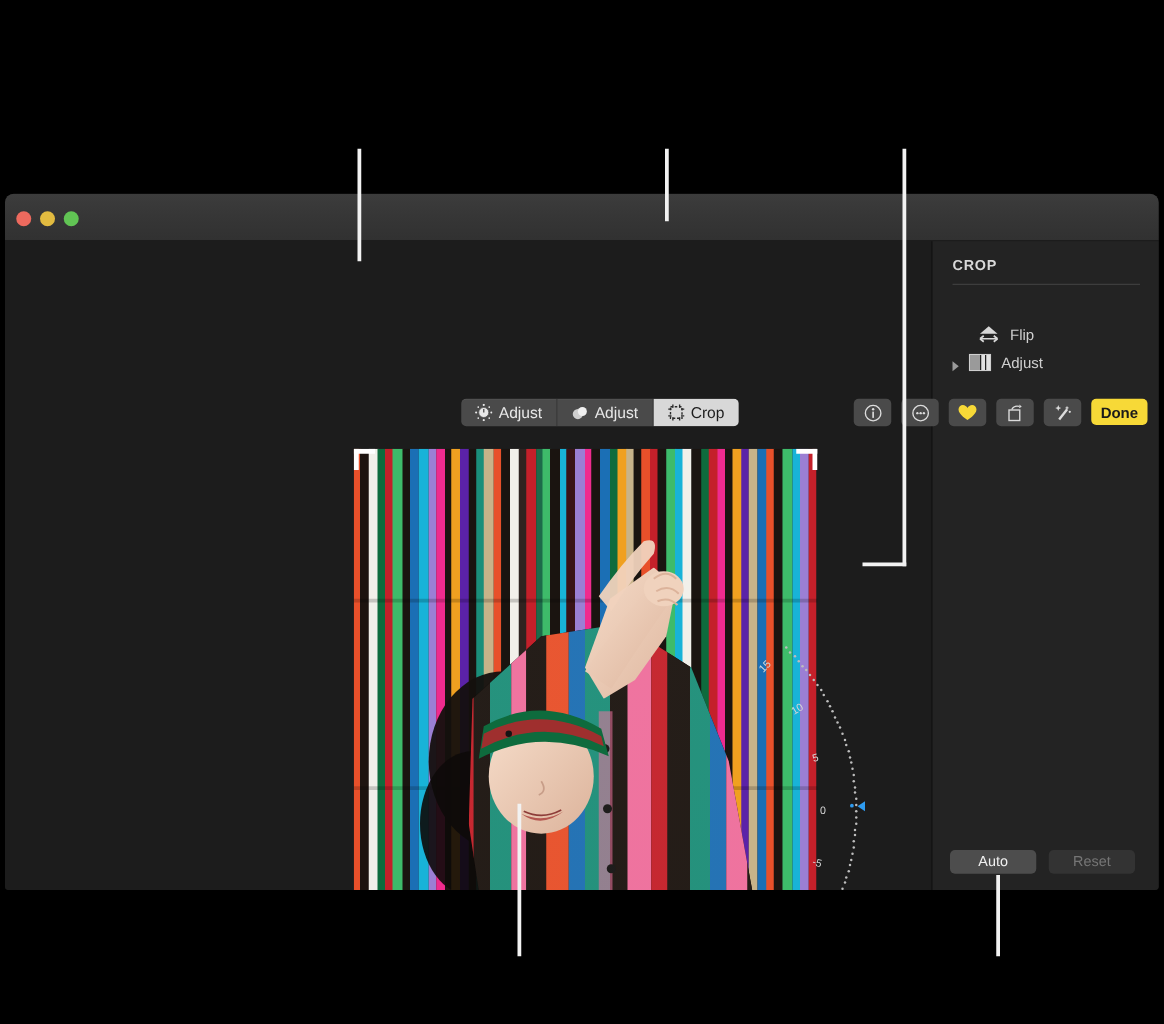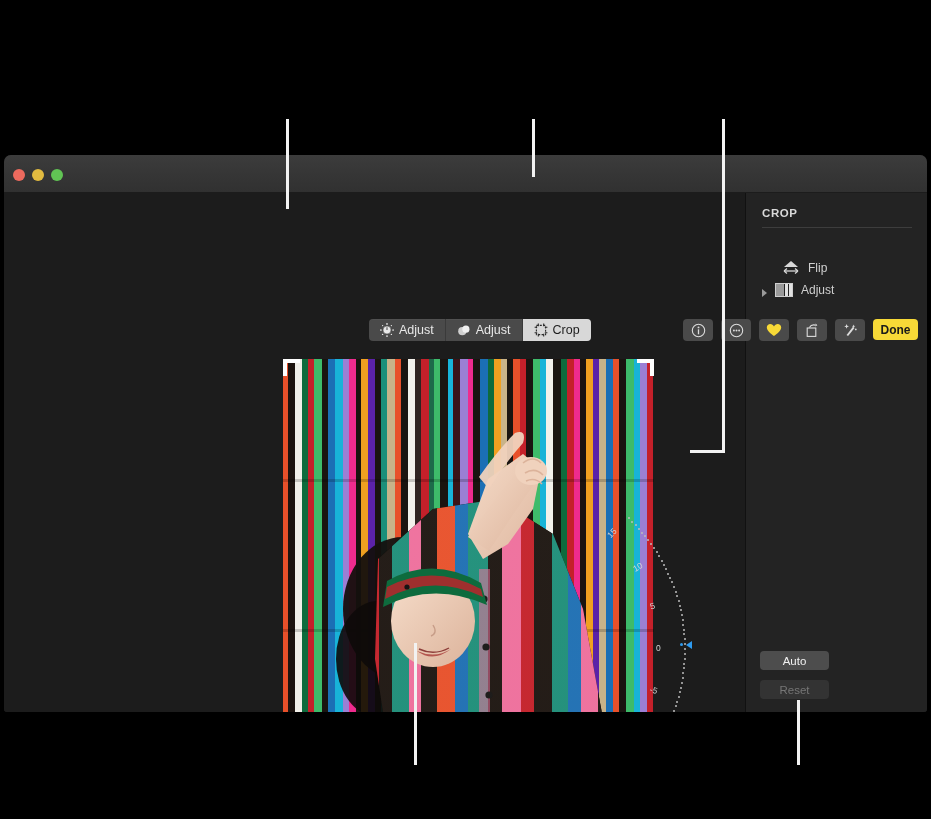--- a/index.html
+++ b/index.html
@@ -225,21 +225,20 @@
     border-top: 4px solid transparent;
     border-bottom: 4px solid transparent;
   }
 
   
   #insp-bottom {
     position: absolute;
     left: 14px; bottom: 13px;
     display: flex;
     gap: 10px;
-    flex-direction: column;
   }
   .ibtn {
     width: 69px; height: 19px;
     border-radius: 4px;
     background: #4d4d4d;
     color: #f0f0f0;
     font-size: 11.5px;
     display: flex;
     align-items: center;
     justify-content: center;

